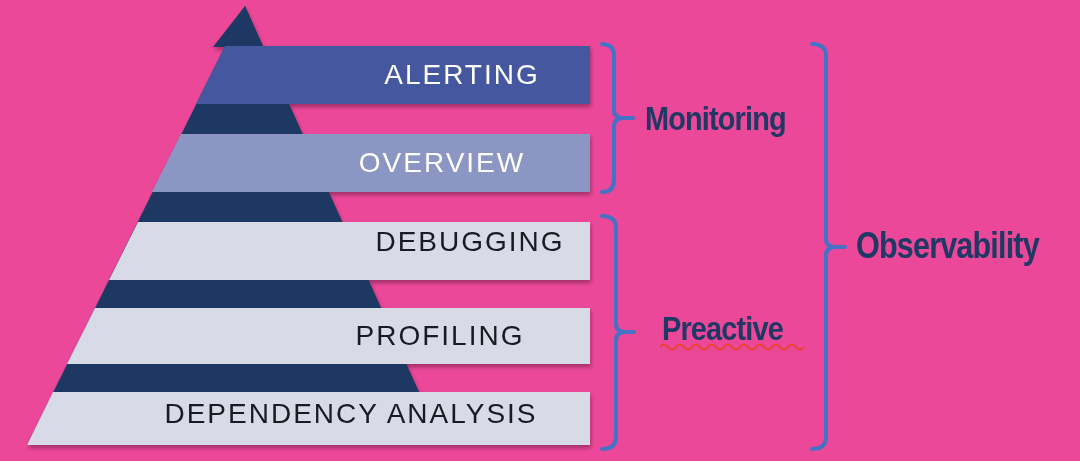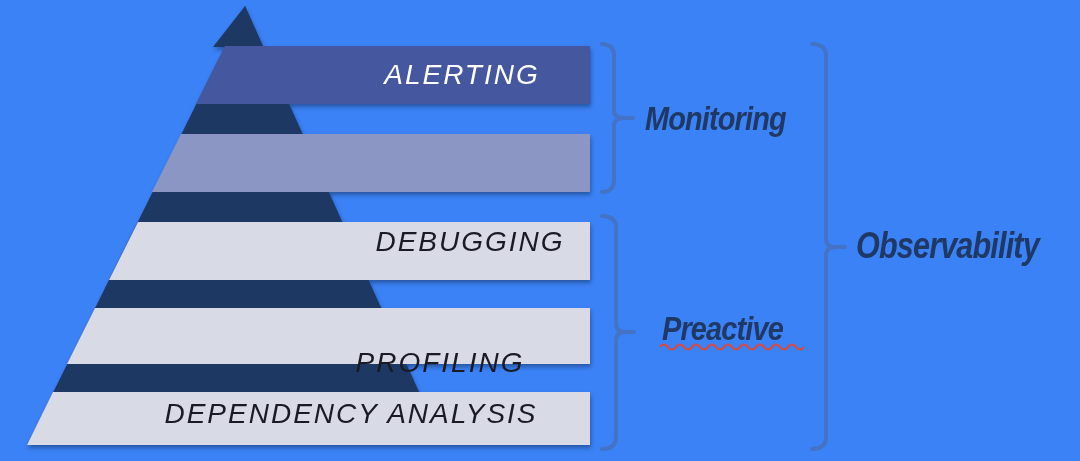--- a/index.html
+++ b/index.html
@@ -1,22 +1,21 @@
 <!DOCTYPE html>
 <html><head>
 <meta charset="utf-8">
 <style>
   html,body{margin:0;padding:0;background:#ffffff;}
   .stage{
     position:relative;
     width:1080px;height:461px;
-    background:#3b82f6;
+    background:#ec4899;
     overflow:hidden;
     font-family:"Liberation Sans","DejaVu Sans",sans-serif;
-    font-style:italic;
   }
   .stage svg{position:absolute;left:0;top:0;}
   .band-label{
     position:absolute;
     display:flex;align-items:center;justify-content:center;
     transform:translateX(-50%);
     font-size:28px;
     letter-spacing:2px;
     white-space:nowrap;
     line-height:1;
@@ -60,21 +59,22 @@
     </g>
 
     <path fill="none" stroke-width="4" stroke-linecap="round" stroke-linejoin="round" d="M602 44 Q614 44 614 56 L614 110 Q614 118 624 118 L633 118 L624 118 Q614 118 614 126 L614 180 Q614 192 602 192" stroke="#4472C4"></path>
     <path fill="none" stroke-width="4" stroke-linecap="round" stroke-linejoin="round" d="M602 216 Q616 216 616 228 L616 324 Q616 332 626 332 L634 332 L626 332 Q616 332 616 340 L616 437 Q616 449 602 449" stroke="#4472C4"></path>
     <path fill="none" stroke-width="4" stroke-linecap="round" stroke-linejoin="round" d="M812 44 Q826 44 826 56 L826 239 Q826 247 836 247 L845 247 L836 247 Q826 247 826 255 L826 437 Q826 449 812 449" stroke="#4472C4"></path>
 
     <path fill="none" stroke-width="2" d="M660 347 q4 -5 8 0 t8 0 t8 0 t8 0 t8 0 t8 0 t8 0 t8 0 t8 0 t8 0 t8 0 t8 0 t8 0 t8 0 t8 0 t8 0 t8 0 t8 0" stroke="#E8442E"></path>
   </svg>
 
   <div class="band-label on-dark" style="left:462px;top:46px;height:58px;">ALERTING</div>
+  <div class="band-label on-dark" style="left:442px;top:134px;height:58px;">OVERVIEW</div>
   <div class="band-label on-light" style="left:470px;top:222px;height:40px;">DEBUGGING</div>
-  <div class="band-label on-light" style="left:440px;top:308px;height:56px;margin-top:27px;">PROFILING</div>
+  <div class="band-label on-light" style="left:440px;top:308px;height:56px;">PROFILING</div>
   <div class="band-label on-light" style="left:351px;top:392px;height:44px;">DEPENDENCY ANALYSIS</div>
 
   <div class="group-label" style="left:645px;top:101px;">Monitoring</div>
   <div class="group-label" style="left:662px;top:311px;">Preactive</div>
   <div class="group-label big" style="left:856px;top:228px;">Observability</div>
 
 </div>
 
 </body></html>

